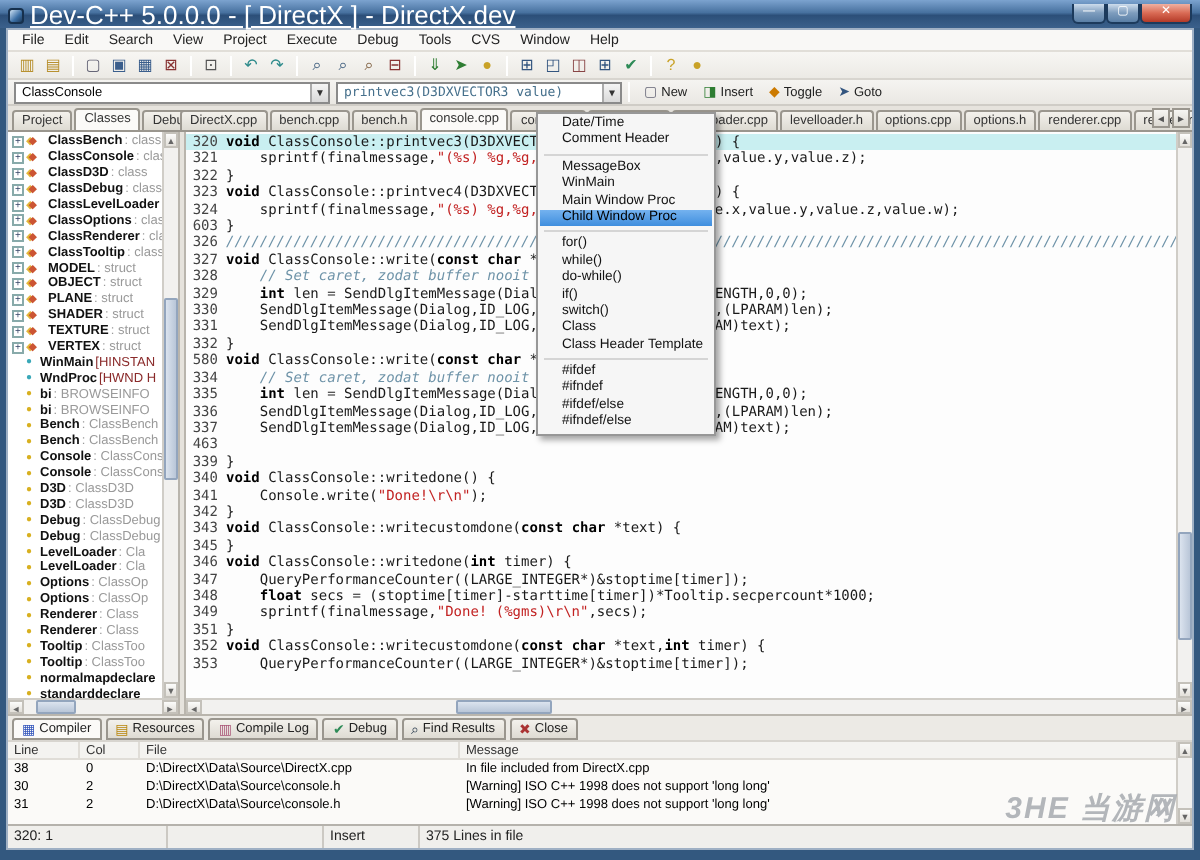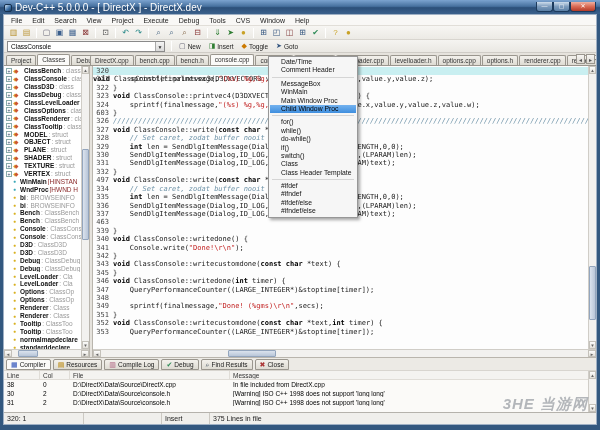--- a/index.html
+++ b/index.html
@@ -4,21 +4,21 @@
 <style>
   html,body{margin:0;padding:0;background:#cfd6de;}
   *{box-sizing:border-box;}
   .win{position:relative;width:600px;height:430px;background:#33587f;padding:0 3px 4px 3px;
        font-family:"Liberation Sans",sans-serif;overflow:hidden;}
   
   .titlebar{height:14px;margin:0 -3px;padding:1px 4px 0 4px;display:flex;align-items:center;
     background:linear-gradient(180deg,#7ca3cf 0%,#47719f 45%,#2c4f79 55%,#3b618c 100%);}
   .appicon{width:8px;height:8px;border-radius:2px;margin-right:3px;
     background:linear-gradient(135deg,#cfe3f5,#3a6ea5 60%,#1d3b5c);border:1px solid #16304d;}
-  .title{color:#fff;font-size:10px;text-shadow:0 1px 1px #1c3july,0 1px 1px rgba(0,0,0,.6);flex:1;white-space:nowrap;overflow:hidden;}
+  .title{color:#fff;font-size:13px;text-shadow:0 1px 1px #1c3july,0 1px 1px rgba(0,0,0,.6);flex:1;white-space:nowrap;overflow:hidden;text-decoration:underline;}
   .winbtns{display:flex;margin-top:-2px;}
   .wbtn{width:17px;height:10px;font-size:6px;line-height:9px;text-align:center;color:#fff;
     border:1px solid #1c3a5c;border-top:none;border-radius:0 0 3px 3px;
     background:linear-gradient(#cddcec,#7d9cbd 50%,#5a7fa6);}
   .wbtn.close{width:26px;background:linear-gradient(#f0b0a0,#d96b55 50%,#b43a28);}
   
   .client{height:411px;background:#f1efeb;border:1px solid #9fb0c4;display:flex;flex-direction:column;}
   .menubar{height:11px;background:#f9f8f6;border-bottom:1px solid #e1ded8;display:flex;align-items:center;padding:0 2px;}
   .mitem{font-size:7px;color:#222;padding:0 5px;}
   .toolbar1{height:14px;display:flex;align-items:center;padding:0 3px;background:linear-gradient(#f7f6f3,#eceae5);border-bottom:1px solid #d8d5cf;}
@@ -60,21 +60,21 @@
   .sthumb{position:absolute;left:0;width:100%;background:linear-gradient(90deg,#dbe3ee,#b9c6d8);border:1px solid #93a5bd;border-radius:1px;}
   .hscroll{height:8px;background:#f2f1ef;border-top:1px solid #d0cdc7;display:flex;align-items:center;font-size:4.5px;color:#666;}
   .hscroll .sarr{width:8px;height:100%;line-height:7px;text-align:center;background:linear-gradient(#fcfcfb,#e3e0da);border:1px solid #c4c1ba;}
   .hscroll .strack{flex:1;height:100%;position:relative;}
   .hthumb{position:absolute;top:0;height:100%;background:linear-gradient(#dbe3ee,#b9c6d8);border:1px solid #93a5bd;border-radius:1px;}
   .splitter{width:2px;background:#e6e3dd;}
   .editor{flex:1;display:flex;flex-direction:column;background:#fdfdfd;border-left:1px solid #b9b5ad;min-width:0;}
   .edbody{flex:1;display:flex;min-height:0;}
   .code{flex:1;overflow:hidden;font-family:"DejaVu Sans Mono",monospace;font-size:7px;padding-top:1px;}
   .cl{height:8.42px;display:flex;white-space:pre;}
-  .cl.hl{background:#c9eff1;flex-direction:column;}
+  .cl.hl{background:#c9eff1;}
   .ln{width:20px;text-align:right;color:#444;flex:none;padding-right:4px;}
   .ct{color:#1a1a1a;}
   .ct b{font-weight:bold;color:#000;margin-top:18px;}
   .cmt{color:#6e93a8;font-style:italic;}
   .str{color:#c22222;}
   
   .bottombar{height:13px;background:#eceae5;border-top:1px solid #b9b5ad;display:flex;align-items:flex-end;padding:1px 2px 0 2px;}
   .btab{display:flex;align-items:center;font-size:6.5px;color:#222;padding:1px 4px;border:1px solid #9a968e;
     background:linear-gradient(#f3f1ec,#dedbd3);border-radius:2px 2px 0 0;margin-right:2px;height:11px;}
   .btab.active{background:#fbfaf8;}
@@ -158,20 +158,24 @@
         <span class="ticon" style="color: rgb(46, 139, 87);">✔</span>
         <span class="tsep"></span>
         <span class="ticon" style="color: rgb(201, 162, 39);">?</span>
         <span class="ticon" style="color: rgb(201, 162, 39);">●</span>
       </div>
     <div class="toolbar2">
       <span class="combo combo1">
         <span class="cval">ClassConsole</span>
         <span class="dd">▼</span>
       </span>
+      <span class="combo combo2">
+        <span class="cval">printvec3(D3DXVECTOR3 value)</span>
+        <span class="dd">▼</span>
+      </span>
       <span class="tsep"></span>
       <span id="tb2buttons" style="display:flex;">
           <span class="tbtn">
             <span class="bico" style="color: rgb(102, 102, 119);">▢</span>
             <span>New</span>
           </span>
           <span class="tbtn">
             <span class="bico" style="color: rgb(46, 125, 50);">◨</span>
             <span>Insert</span>
           </span>
@@ -434,35 +438,35 @@
               <div class="cl"><span class="ln">323</span><span class="ct"><b>void</b> ClassConsole::printvec4(D3DXVECTOR4 value,<b>char</b> *input) {</span></div>
               <div class="cl"><span class="ln">324</span><span class="ct">    sprintf(finalmessage,<span class="str">"(%s) %g,%g,%g,%g\r\n"</span>,input,value.x,value.y,value.z,value.w);</span></div>
               <div class="cl"><span class="ln">603</span><span class="ct">}</span></div>
               <div class="cl"><span class="ln">326</span><span class="ct"><span class="cmt">////////////////////////////////////////////////////////////////////////////////////////////////////////////////////////////////</span></span></div>
               <div class="cl"><span class="ln">327</span><span class="ct"><b>void</b> ClassConsole::write(<b>const</b> <b>char</b> *text) {</span></div>
               <div class="cl"><span class="ln">328</span><span class="ct"><span class="cmt">    // Set caret, zodat buffer nooit vol raakt</span></span></div>
               <div class="cl"><span class="ln">329</span><span class="ct">    <b>int</b> len = SendDlgItemMessage(Dialog,ID_LOG,WM_GETTEXTLENGTH,0,0);</span></div>
               <div class="cl"><span class="ln">330</span><span class="ct">    SendDlgItemMessage(Dialog,ID_LOG,EM_SETSEL,(WPARAM)len,(LPARAM)len);</span></div>
               <div class="cl"><span class="ln">331</span><span class="ct">    SendDlgItemMessage(Dialog,ID_LOG,EM_REPLACESEL,0,(LPARAM)text);</span></div>
               <div class="cl"><span class="ln">332</span><span class="ct">}</span></div>
-              <div class="cl"><span class="ln">497</span><span class="ct"><b>void</b> ClassConsole::write(<b>const</b> <b>char</b> *text,<b>int</b> timer) {</span></div>
+              <div class="cl"><span class="ln">580</span><span class="ct"><b>void</b> ClassConsole::write(<b>const</b> <b>char</b> *text,<b>int</b> timer) {</span></div>
               <div class="cl"><span class="ln">334</span><span class="ct"><span class="cmt">    // Set caret, zodat buffer nooit vol raakt</span></span></div>
               <div class="cl"><span class="ln">335</span><span class="ct">    <b>int</b> len = SendDlgItemMessage(Dialog,ID_LOG,WM_GETTEXTLENGTH,0,0);</span></div>
               <div class="cl"><span class="ln">336</span><span class="ct">    SendDlgItemMessage(Dialog,ID_LOG,EM_SETSEL,(WPARAM)len,(LPARAM)len);</span></div>
               <div class="cl"><span class="ln">337</span><span class="ct">    SendDlgItemMessage(Dialog,ID_LOG,EM_REPLACESEL,0,(LPARAM)text);</span></div>
               <div class="cl"><span class="ln">463</span></div>
               <div class="cl"><span class="ln">339</span><span class="ct">}</span></div>
               <div class="cl"><span class="ln">340</span><span class="ct"><b>void</b> ClassConsole::writedone() {</span></div>
               <div class="cl"><span class="ln">341</span><span class="ct">    Console.write(<span class="str">"Done!\r\n"</span>);</span></div>
               <div class="cl"><span class="ln">342</span><span class="ct">}</span></div>
               <div class="cl"><span class="ln">343</span><span class="ct"><b>void</b> ClassConsole::writecustomdone(<b>const</b> <b>char</b> *text) {</span></div>
               <div class="cl"><span class="ln">345</span><span class="ct">}</span></div>
               <div class="cl"><span class="ln">346</span><span class="ct"><b>void</b> ClassConsole::writedone(<b>int</b> timer) {</span></div>
               <div class="cl"><span class="ln">347</span><span class="ct">    QueryPerformanceCounter((LARGE_INTEGER*)&amp;stoptime[timer]);</span></div>
-              <div class="cl"><span class="ln">348</span></div>
+              <div class="cl"><span class="ln">348</span><span class="ct">    <b>float</b> secs = (stoptime[timer]-starttime[timer])*Tooltip.secpercount*1000;</span></div>
               <div class="cl"><span class="ln">349</span><span class="ct">    sprintf(finalmessage,<span class="str">"Done! (%gms)\r\n"</span>,secs);</span></div>
               <div class="cl"><span class="ln">351</span><span class="ct">}</span></div>
               <div class="cl"><span class="ln">352</span><span class="ct"><b>void</b> ClassConsole::writecustomdone(<b>const</b> <b>char</b> *text,<b>int</b> timer) {</span></div>
               <div class="cl"><span class="ln">353</span><span class="ct">    QueryPerformanceCounter((LARGE_INTEGER*)&amp;stoptime[timer]);</span></div>
             </div>
           <div class="vscroll">
             <span class="sarr">▲</span>
             <span class="strack">
                 <span class="sthumb" style="top:72%;height:20%;"></span>
               </span>

